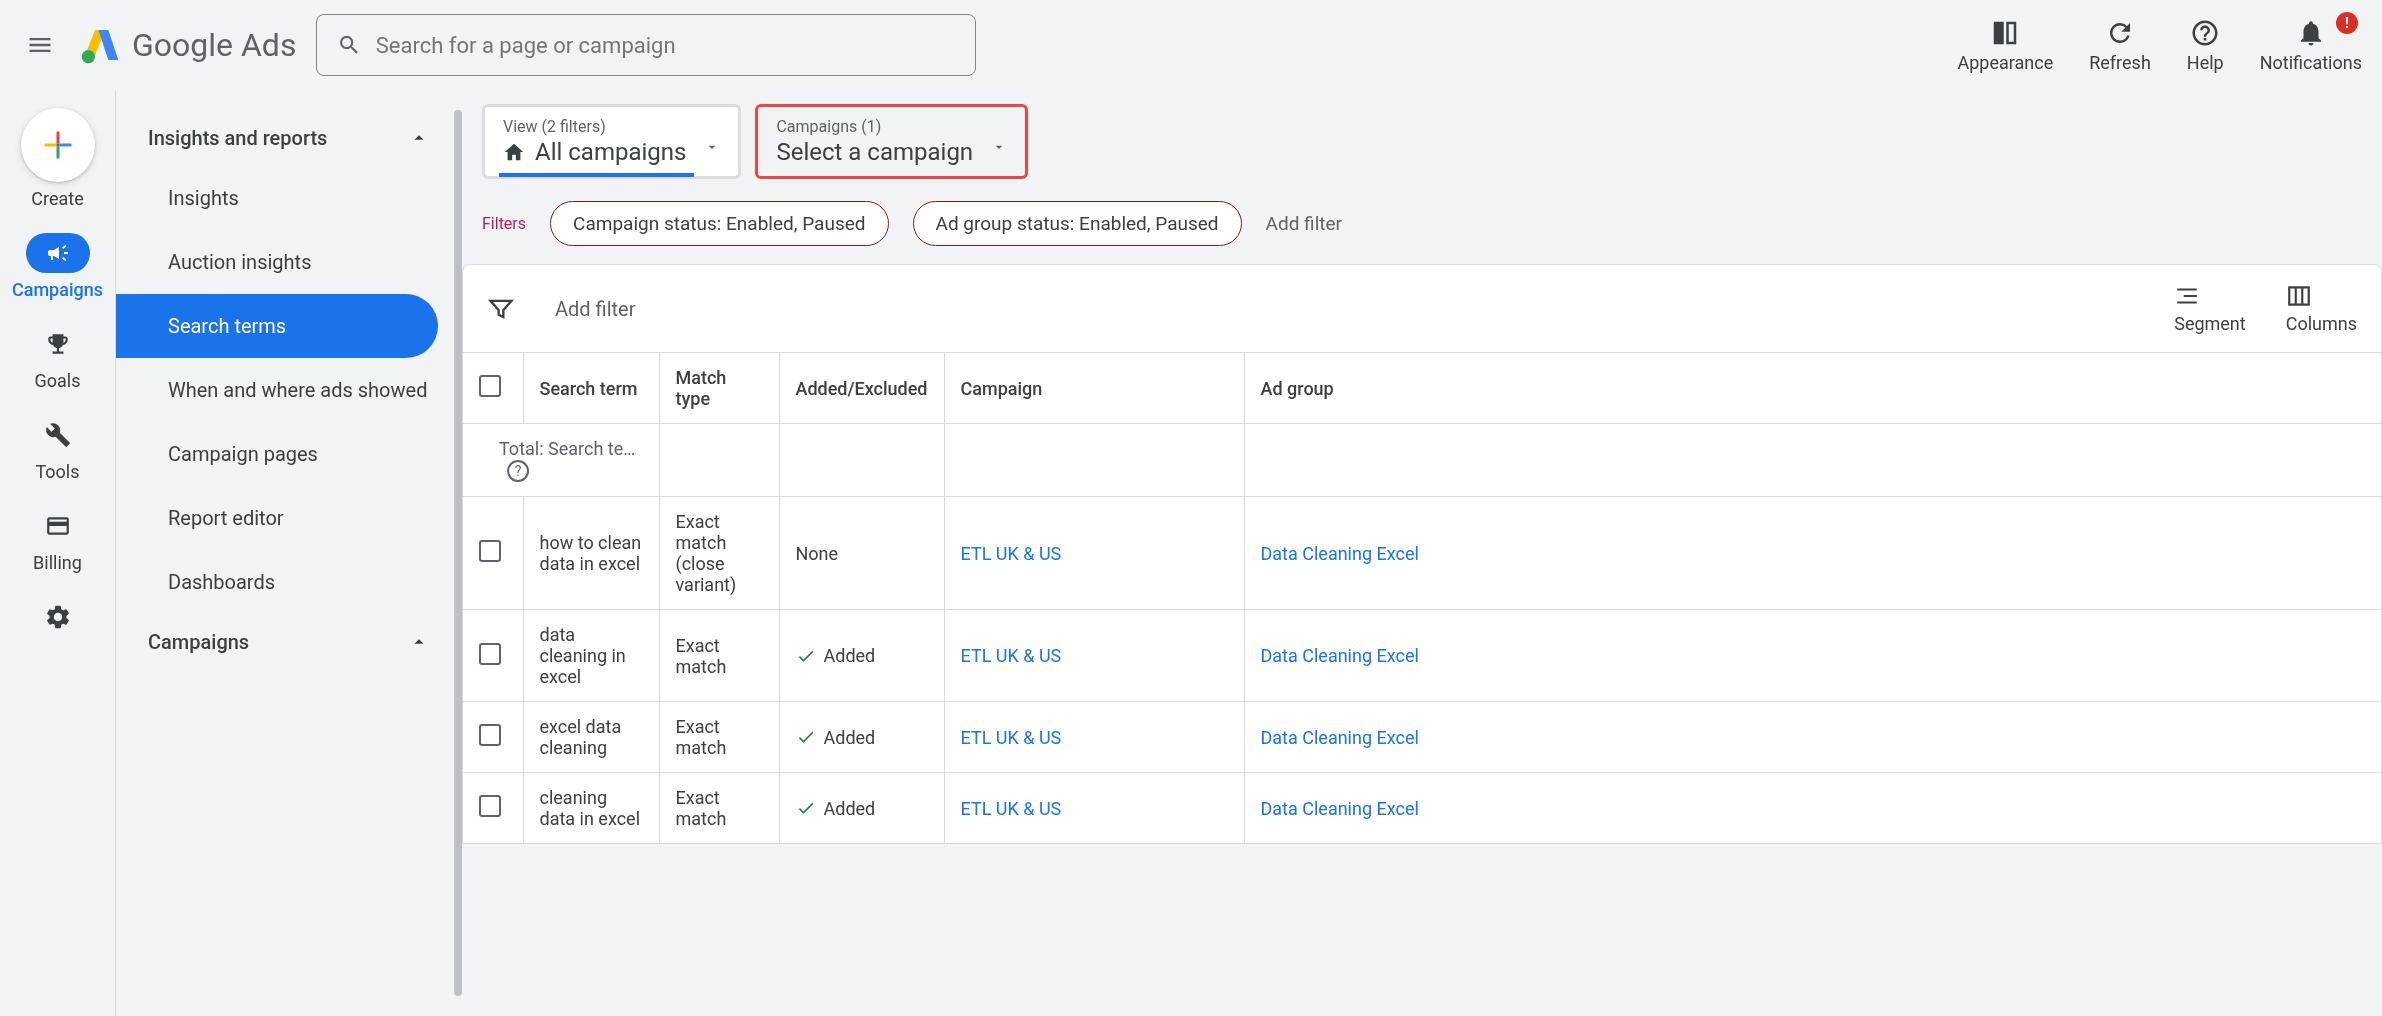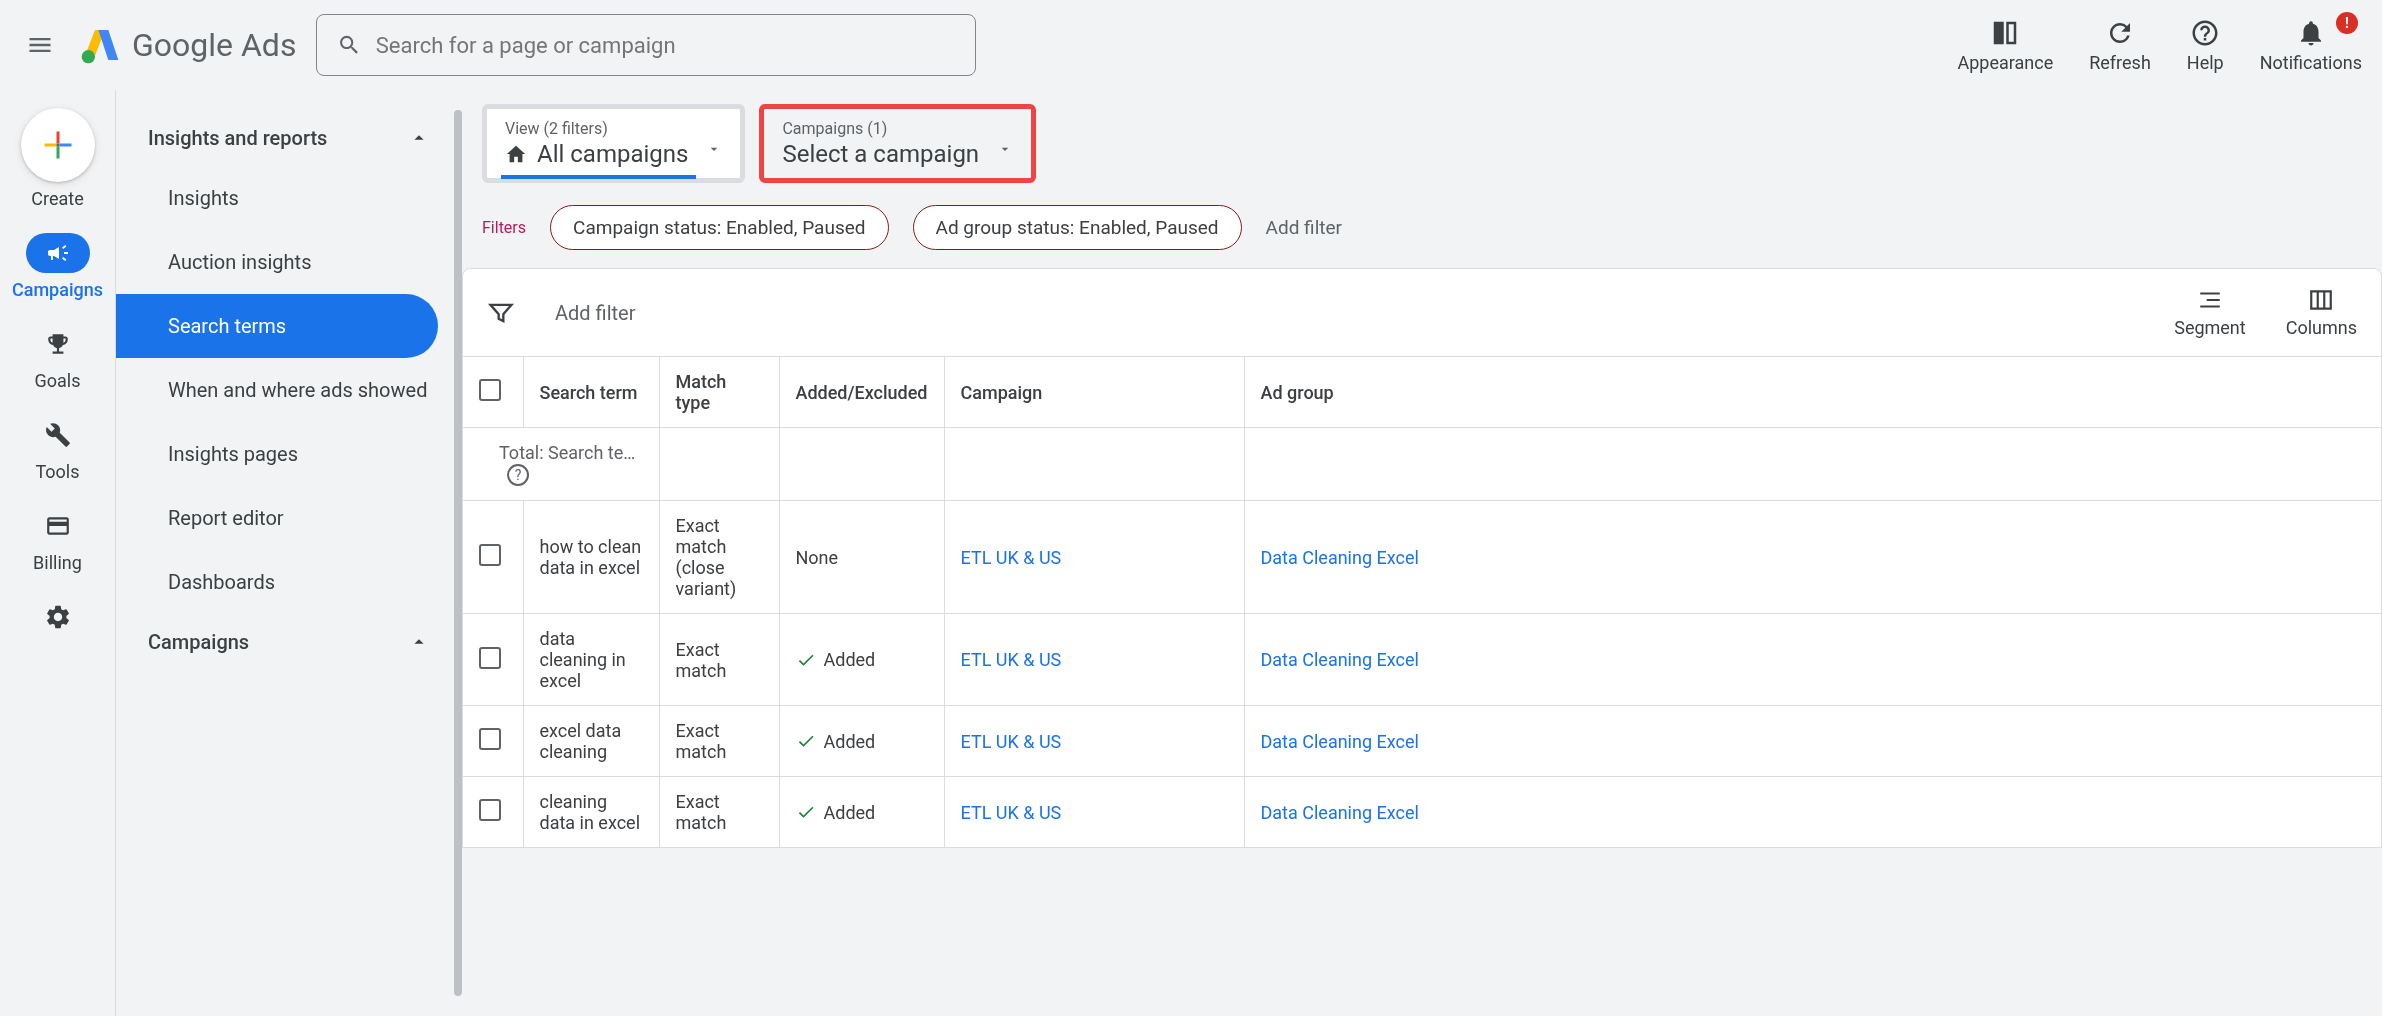--- a/index.html
+++ b/index.html
@@ -115,21 +115,21 @@
   color: white;
   border-radius: 0 32px 32px 0;
   margin-right: 24px;
 }
 
 
 .content { flex: 1; display: flex; flex-direction: column; }
 .content-top { padding: 14px 20px 0 20px; }
 .selectors { display: flex; gap: 14px; margin-bottom: 14px; }
 .selector {
-  border: 5px solid #ef4444;
+  border: 3px solid #ef4444;
   border-radius: 6px;
   padding: 10px 18px 0 18px;
   background: transparent;
   display: flex;
   align-items: center;
   gap: 18px;
   cursor: pointer;
   min-width: 230px;
   position: relative;
 }
@@ -154,21 +154,21 @@
 
 
 .table-container { background: white; border: 1px solid #dadce0; border-radius: 8px 8px 0 0; margin: 0 0 0 0; }
 .table-toolbar {
   display: flex;
   align-items: center;
   padding: 18px 24px;
   gap: 40px;
 }
 .toolbar-spacer { flex: 1; }
-.toolbar-action { display: flex; flex-direction: column; align-items: center; gap: 4px; cursor: pointer; }
+.toolbar-action { display: flex; flex-direction: column; align-items: flex-start; gap: 4px; cursor: pointer; }
 .toolbar-action-label { font-size: 18px; color: #3c4043; }
 
 .table { width: 100%; border-collapse: collapse; }
 .table th, .table td {
   text-align: left;
   padding: 14px 16px;
   border-top: 1px solid #dadce0;
   border-right: 1px solid #dadce0;
   font-size: 18px;
   vertical-align: middle;
@@ -318,21 +318,21 @@
     <div class="sidebar-section">
       <span>Insights and reports</span>
       <svg width="22" height="22" viewBox="0 0 24 24">
           <path fill="#3c4043" d="M7 14l5-5 5 5H7z"></path>
         </svg>
     </div>
     <div class="sidebar-item">Insights</div>
     <div class="sidebar-item">Auction insights</div>
     <div class="sidebar-item active">Search terms</div>
     <div class="sidebar-item">When and where ads showed</div>
-    <div class="sidebar-item">Insights pages</div>
+    <div class="sidebar-item">Campaign pages</div>
     <div class="sidebar-item">Report editor</div>
     <div class="sidebar-item">Dashboards</div>
     <div class="sidebar-section">
       <span>Campaigns</span>
       <svg width="22" height="22" viewBox="0 0 24 24">
           <path fill="#3c4043" d="M7 14l5-5 5 5H7z"></path>
         </svg>
     </div>
     <div class="sidebar-scroll"></div>
   </div>

